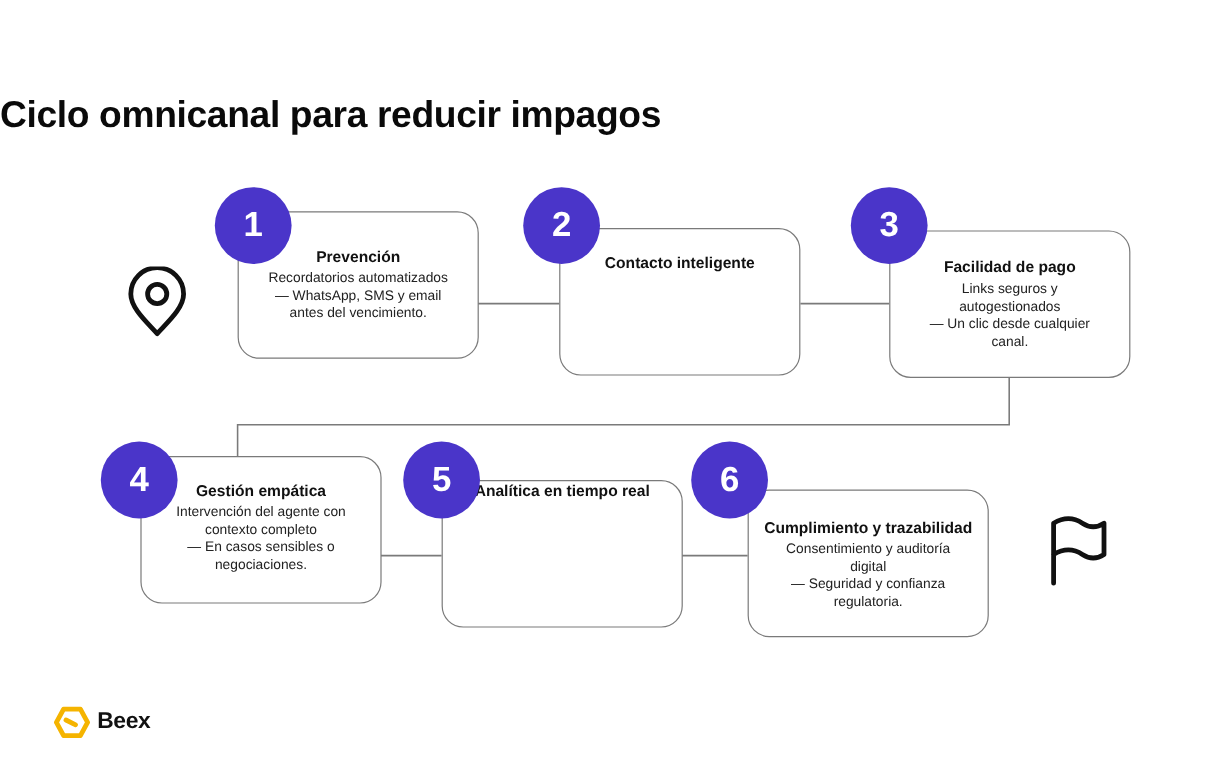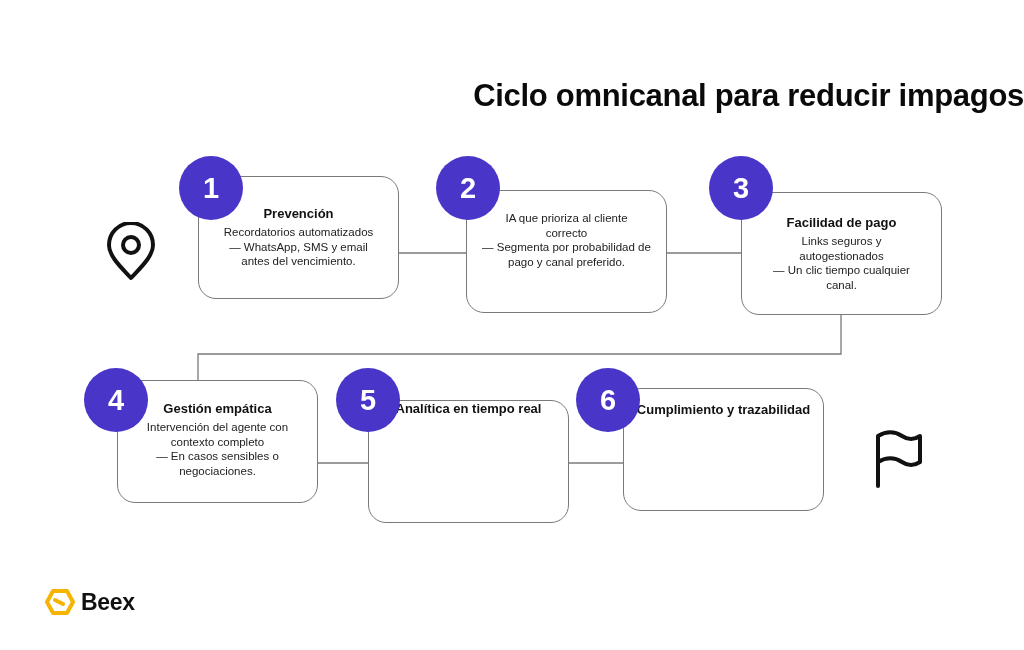--- a/index.html
+++ b/index.html
@@ -1,39 +1,39 @@
 <!DOCTYPE html>
 <html><head>
 <meta charset="utf-8">
 <style>
   html, body { margin: 0; padding: 0; }
   body {
     width: 1024px; height: 650px; background: #ffffff; position: relative; overflow: hidden;
     font-family: "Liberation Sans", "DejaVu Sans", sans-serif; color: #111;
   }
   .title {
-    position: absolute; left: 0; top: 78px; width: 1024px; text-align: right;
+    position: absolute; left: 0; top: 78px; width: 1024px; text-align: left;
     font-size: 31px; font-weight: bold; letter-spacing: -0.3px; color: #0a0a0a;
   }
   svg.lines { position: absolute; left: 0; top: 0; }
   .card {
     position: absolute; box-sizing: border-box; width: 201px; height: 123px;
     border: 1.3px solid #7a7a7a; border-radius: 18px; background: #fff;
     text-align: center; padding: 0 10px;
   }
   .card .ct { font-weight: bold; font-size: 13px; color: #111; margin-bottom: 4px; }
   .card .cd { font-size: 11.5px; line-height: 14.5px; color: #222; white-space: pre-line; }
   .badge {
     position: absolute; width: 64px; height: 64px; border-radius: 50%;
     background: #4a35c9; color: #fff; font-weight: bold; font-size: 29px;
     display: flex; align-items: center; justify-content: center;
   }
   .icon { position: absolute; }
   .logo { position: absolute; left: 45px; top: 588px; display: flex; align-items: center; gap: 6px; }
-  .logo-text { font-weight: bold; font-size: 23px; color: #111; letter-spacing: -0.3px; }
+  .logo-text { font-weight: bold; font-size: 19px; color: #111; letter-spacing: -0.3px; }
 </style>
 </head>
 <body>
 
 <div class="title">Ciclo omnicanal para reducir impagos</div>
 
 <svg class="lines" width="1024" height="650">
   <g stroke="#7a7a7a" stroke-width="1.3" fill="none">
     <line x1="398" y1="253" x2="466" y2="253"></line>
     <line x1="667" y1="253" x2="741" y2="253"></line>
@@ -54,52 +54,53 @@
 
 <div class="card" style="left:198px;top:176px;padding-top:29px">
   <div class="ct">Prevención</div>
   <div class="cd">Recordatorios automatizados
 — WhatsApp, SMS y email
 antes del vencimiento.</div>
 </div>
 <div class="badge" style="left:179px;top:156px">1</div>
 
 <div class="card" style="left:466px;top:190px;padding-top:20px">
-  <div class="cd">IA que prioriza al cliente
-correcto
-— Segmenta por probabilidad de
-pago y canal preferido.</div>
+  <div class="ct">Contacto inteligente</div>
 </div>
 <div class="badge" style="left:436px;top:156px">2</div>
 
 <div class="card" style="left:741px;top:192px;padding-top:22px">
   <div class="ct">Facilidad de pago</div>
   <div class="cd">Links seguros y
 autogestionados
-— Un clic tiempo cualquier
+— Un clic desde cualquier
 canal.</div>
 </div>
 <div class="badge" style="left:709px;top:156px">3</div>
 
 <div class="card" style="left:117px;top:380px;padding-top:20px">
   <div class="ct">Gestión empática</div>
   <div class="cd">Intervención del agente con
 contexto completo
 — En casos sensibles o
 negociaciones.</div>
 </div>
 <div class="badge" style="left:84px;top:368px">4</div>
 
 <div class="card" style="left:368px;top:400px;">
   <div class="ct">Analítica en tiempo real</div>
 </div>
 <div class="badge" style="left:336px;top:368px">5</div>
 
-<div class="card" style="left:623px;top:388px;padding-top:13px">
+<div class="card" style="left:623px;top:408px;padding-top:23px">
   <div class="ct">Cumplimiento y trazabilidad</div>
+  <div class="cd">Consentimiento y auditoría
+digital
+— Seguridad y confianza
+regulatoria.</div>
 </div>
 <div class="badge" style="left:576px;top:368px">6</div>
 
 <div class="logo">
   <svg width="30" height="28" viewBox="0 0 30 28">
     <path d="M8 3 H22 L28 14 L22 25 H8 L2 14 Z" fill="none" stroke="#f5b400" stroke-width="4" stroke-linejoin="round"></path>
     <path d="M9 11 L15 8 L21 11 L21 17 L15 20 L9 17 Z" fill="#f5b400" opacity="0.0"></path>
     <path d="M10 12 L18 16" stroke="#f5b400" stroke-width="4" stroke-linecap="round"></path>
   </svg>
   <span class="logo-text">Beex</span>

